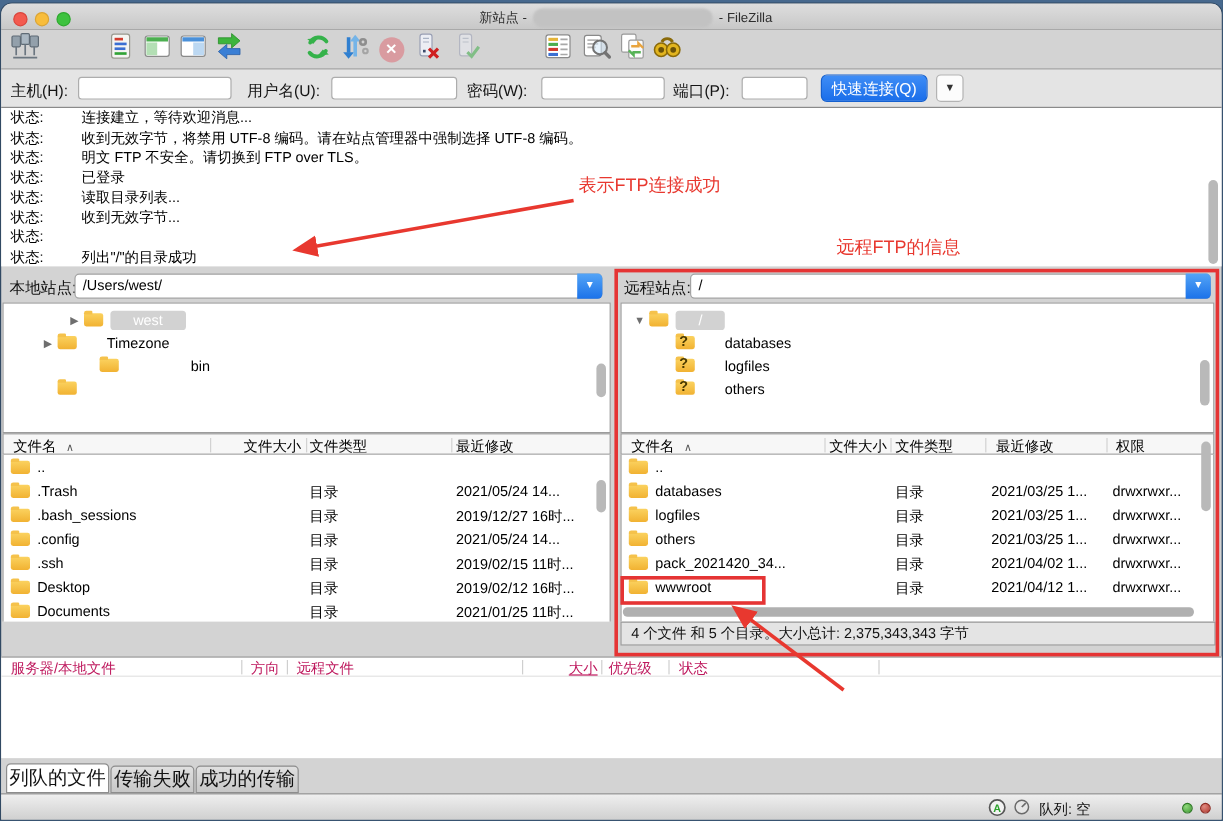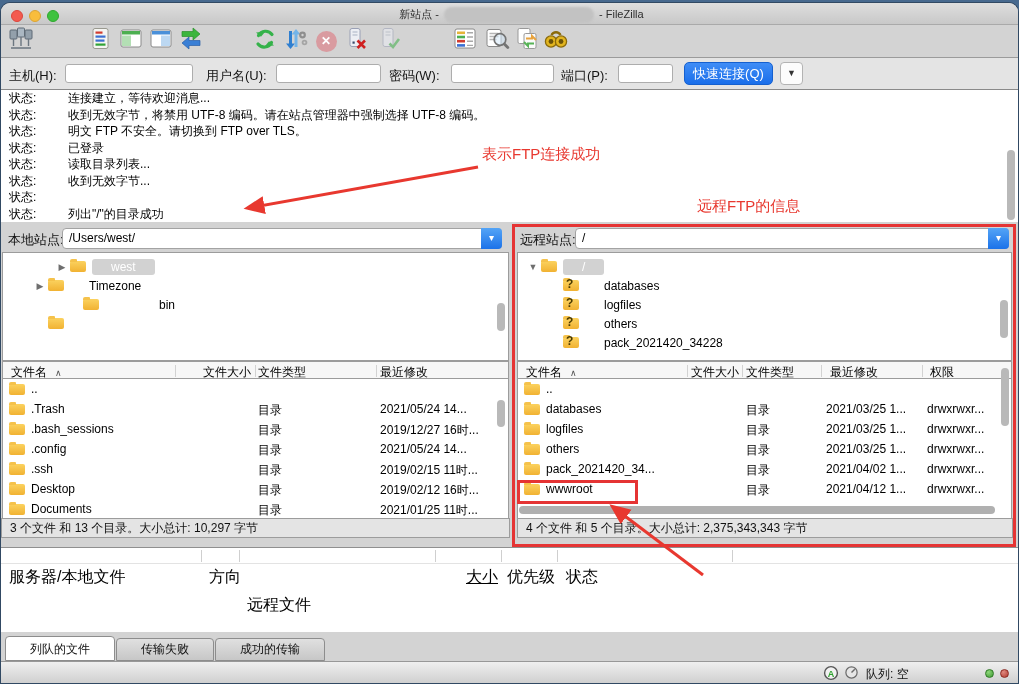--- a/index.html
+++ b/index.html
@@ -60,25 +60,25 @@
   .remote-cols .fr-type{left:228px}.remote-cols .fr-date{left:308px}.remote-cols .fr-perm{left:409px}
   
   .minibar{position:absolute;height:20px;background:#e4e4e4;border:1px solid #9c9c9c;font-size:12px;line-height:18px;padding-left:8px;color:#111;white-space:nowrap;}
   
   .redbox{position:absolute;border:3px solid #e53434;z-index:40;pointer-events:none;}
   .ann{position:absolute;color:#e8382f;font-size:15px;z-index:60;white-space:nowrap;}
   .arrows{position:absolute;left:0;top:0;width:1019px;height:684px;z-index:55;pointer-events:none;}
   
   .queue{position:absolute;left:1px;top:547px;width:1017px;height:85px;background:#fff;border-top:1px solid #8f8f8f;}
   .qh{position:relative;height:16px;border-bottom:1px solid #e3e3e3;}
-  .qh-cell{position:absolute;top:19px;font-size:16px;color:#000000;white-space:nowrap;}
+  .qh-cell{position:absolute;top:1px;font-size:12px;color:#be185d;white-space:nowrap;}
   .qh-div{position:absolute;top:2px;height:12px;width:1px;background:#cfcfcf;}
   
   .tabs{position:absolute;left:1px;top:632px;width:1017px;height:29px;background:#d3d3d3;display:flex;align-items:flex-end;padding:0 0 0 4px;gap:1px;}
-  .tab{height:23px;line-height:21px;padding:0 24px;font-size:12px;border:1px solid #8d8d8d;border-radius:4px 4px 0 0;background:linear-gradient(#e0e0e0,#c7c7c7);color:#111;}
+  .tab{height:23px;line-height:21px;padding:0 2px;font-size:16px;border:1px solid #8d8d8d;border-radius:4px 4px 0 0;background:linear-gradient(#e0e0e0,#c7c7c7);color:#111;}
   .tab.active{background:#fff;height:25px;line-height:24px;}
   
   .statusbar{position:absolute;left:1px;top:661px;width:1017px;height:22px;background:linear-gradient(#efefef,#d0d0d0);border-top:1px solid #989898;}
   .sb-item{position:absolute;top:3px;}
   .sb-text{position:absolute;top:4px;font-size:12px;color:#111;}
   .dot{position:absolute;top:7px;width:9px;height:9px;border-radius:50%;}
   .dot-green{left:984px;background:radial-gradient(circle at 35% 30%,#8fd87b,#3f9a33);border:1px solid #2f7a26;}
   .dot-red{left:999px;background:radial-gradient(circle at 35% 30%,#e08a80,#b03a30);border:1px solid #8d2c24;}
 </style>
 </head>
@@ -331,21 +331,20 @@
         <span class="fr-date">2019/02/12 16时...</span>
       </div>
       <div class="file-row">
         <span class="fold fr-icon"></span>
         <span class="fr-name">Documents</span>
         <span class="fr-type">目录</span>
         <span class="fr-date">2021/01/25 11时...</span>
       </div>
     </div>
   <div class="thumb" style="left:497px;top:400px;height:27px"></div>
-  <div class="minibar" style="left:1px;top:518px;width:509px">3 个文件 和 13 个目录。大小总计: 10,297 字节</div>
 
   <span class="pathlabel" style="left:520px;top:231px">远程站点:</span>
   <div class="combo" style="left:575px;top:228px;width:434px">
     <span>/</span>
     <span class="chev">▾</span>
   </div>
   <div class="treebox" id="remoteTree" style="left:517px;top:252px;width:495px;height:109px">
       <div class="tree-row" style="margin-left: 7px;">
         <span class="arrow">▼</span>
         <span class="fold"></span>
@@ -358,25 +357,20 @@
       </div>
       <div class="tree-row" style="margin-left: 29px;">
         <span class="spacer"></span>
         <span class="fold q"></span>
         <span class="tlabel">logfiles</span>
       </div>
       <div class="tree-row" style="margin-left: 29px;">
         <span class="spacer"></span>
         <span class="fold q"></span>
         <span class="tlabel">others</span>
-      </div>
-      <div class="tree-row" style="margin-left: 29px;">
-        <span class="spacer"></span>
-        <span class="fold q"></span>
-        <span class="tlabel">pack_2021420_34228</span>
       </div>
     </div>
   <div class="thumb" style="left:1000px;top:300px;height:38px"></div>
   <div class="listhead" id="remoteHead" style="left:517px;top:361px;width:495px">
       <span class="lh-cell" style="left: 8px;"><span>文件名</span><span class="caret">∧</span></span>
       <span class="lh-cell" style="left: 153px; width: 68px; text-align: right;"><span>文件大小</span></span>
       <span class="lh-cell" style="left: 228px;"><span>文件类型</span></span>
       <span class="lh-cell" style="left: 312px;"><span>最近修改</span></span>
       <span class="lh-cell" style="left: 412px;"><span>权限</span></span>
       <span class="lh-div" style="left: 169px;"></span>
@@ -426,21 +420,21 @@
       </div>
     </div>
   <div class="thumb" style="left:1001px;top:368px;height:58px"></div>
   <div class="hthumb" style="left:519px;top:506px;width:476px"></div>
   <div class="minibar" style="left:517px;top:518px;width:496px">4 个文件 和 5 个目录。大小总计: 2,375,343,343 字节</div>
 
   <div class="queue">
     <div class="qh" id="queueHead">
         <span class="qh-cell" style="left: 8px;">服务器/本地文件</span>
         <span class="qh-cell" style="left: 208px;">方向</span>
-        <span class="qh-cell" style="left: 246px; margin-top: 28px;">远程文件</span>
+        <span class="qh-cell" style="left: 246px;">远程文件</span>
         <span class="qh-cell" style="left: 434px; width: 63px; text-align: right; text-decoration: underline;">大小</span>
         <span class="qh-cell" style="left: 506px; font-family: Liberation Mono, monospace;">优先级</span>
         <span class="qh-cell" style="left: 565px;">状态</span>
         <span class="qh-div" style="left: 200px;"></span>
         <span class="qh-div" style="left: 238px;"></span>
         <span class="qh-div" style="left: 434px;"></span>
         <span class="qh-div" style="left: 500px;"></span>
         <span class="qh-div" style="left: 556px;"></span>
         <span class="qh-div" style="left: 731px;"></span>
       </div>

